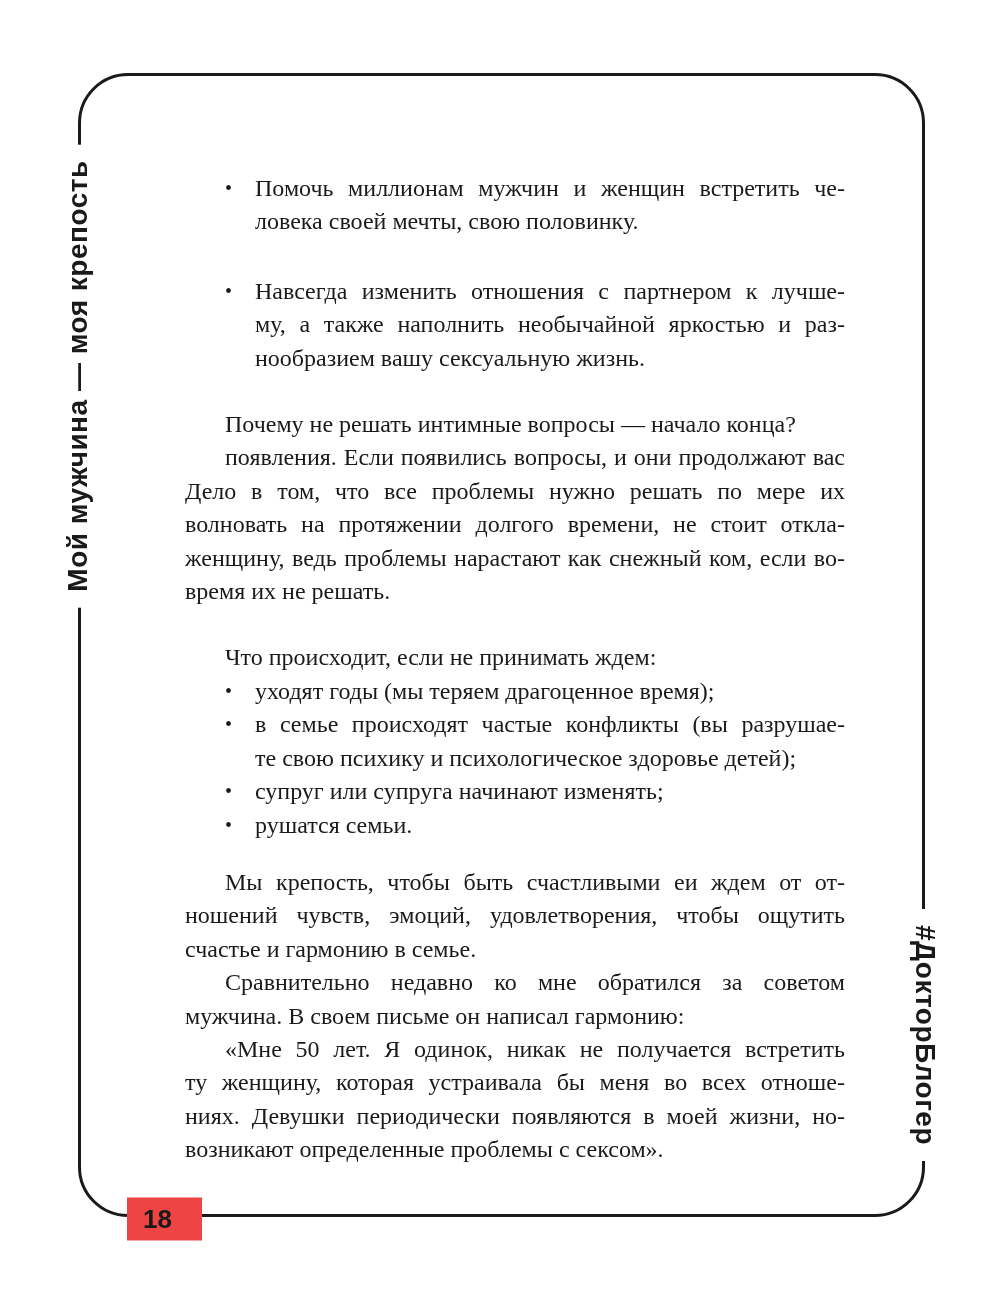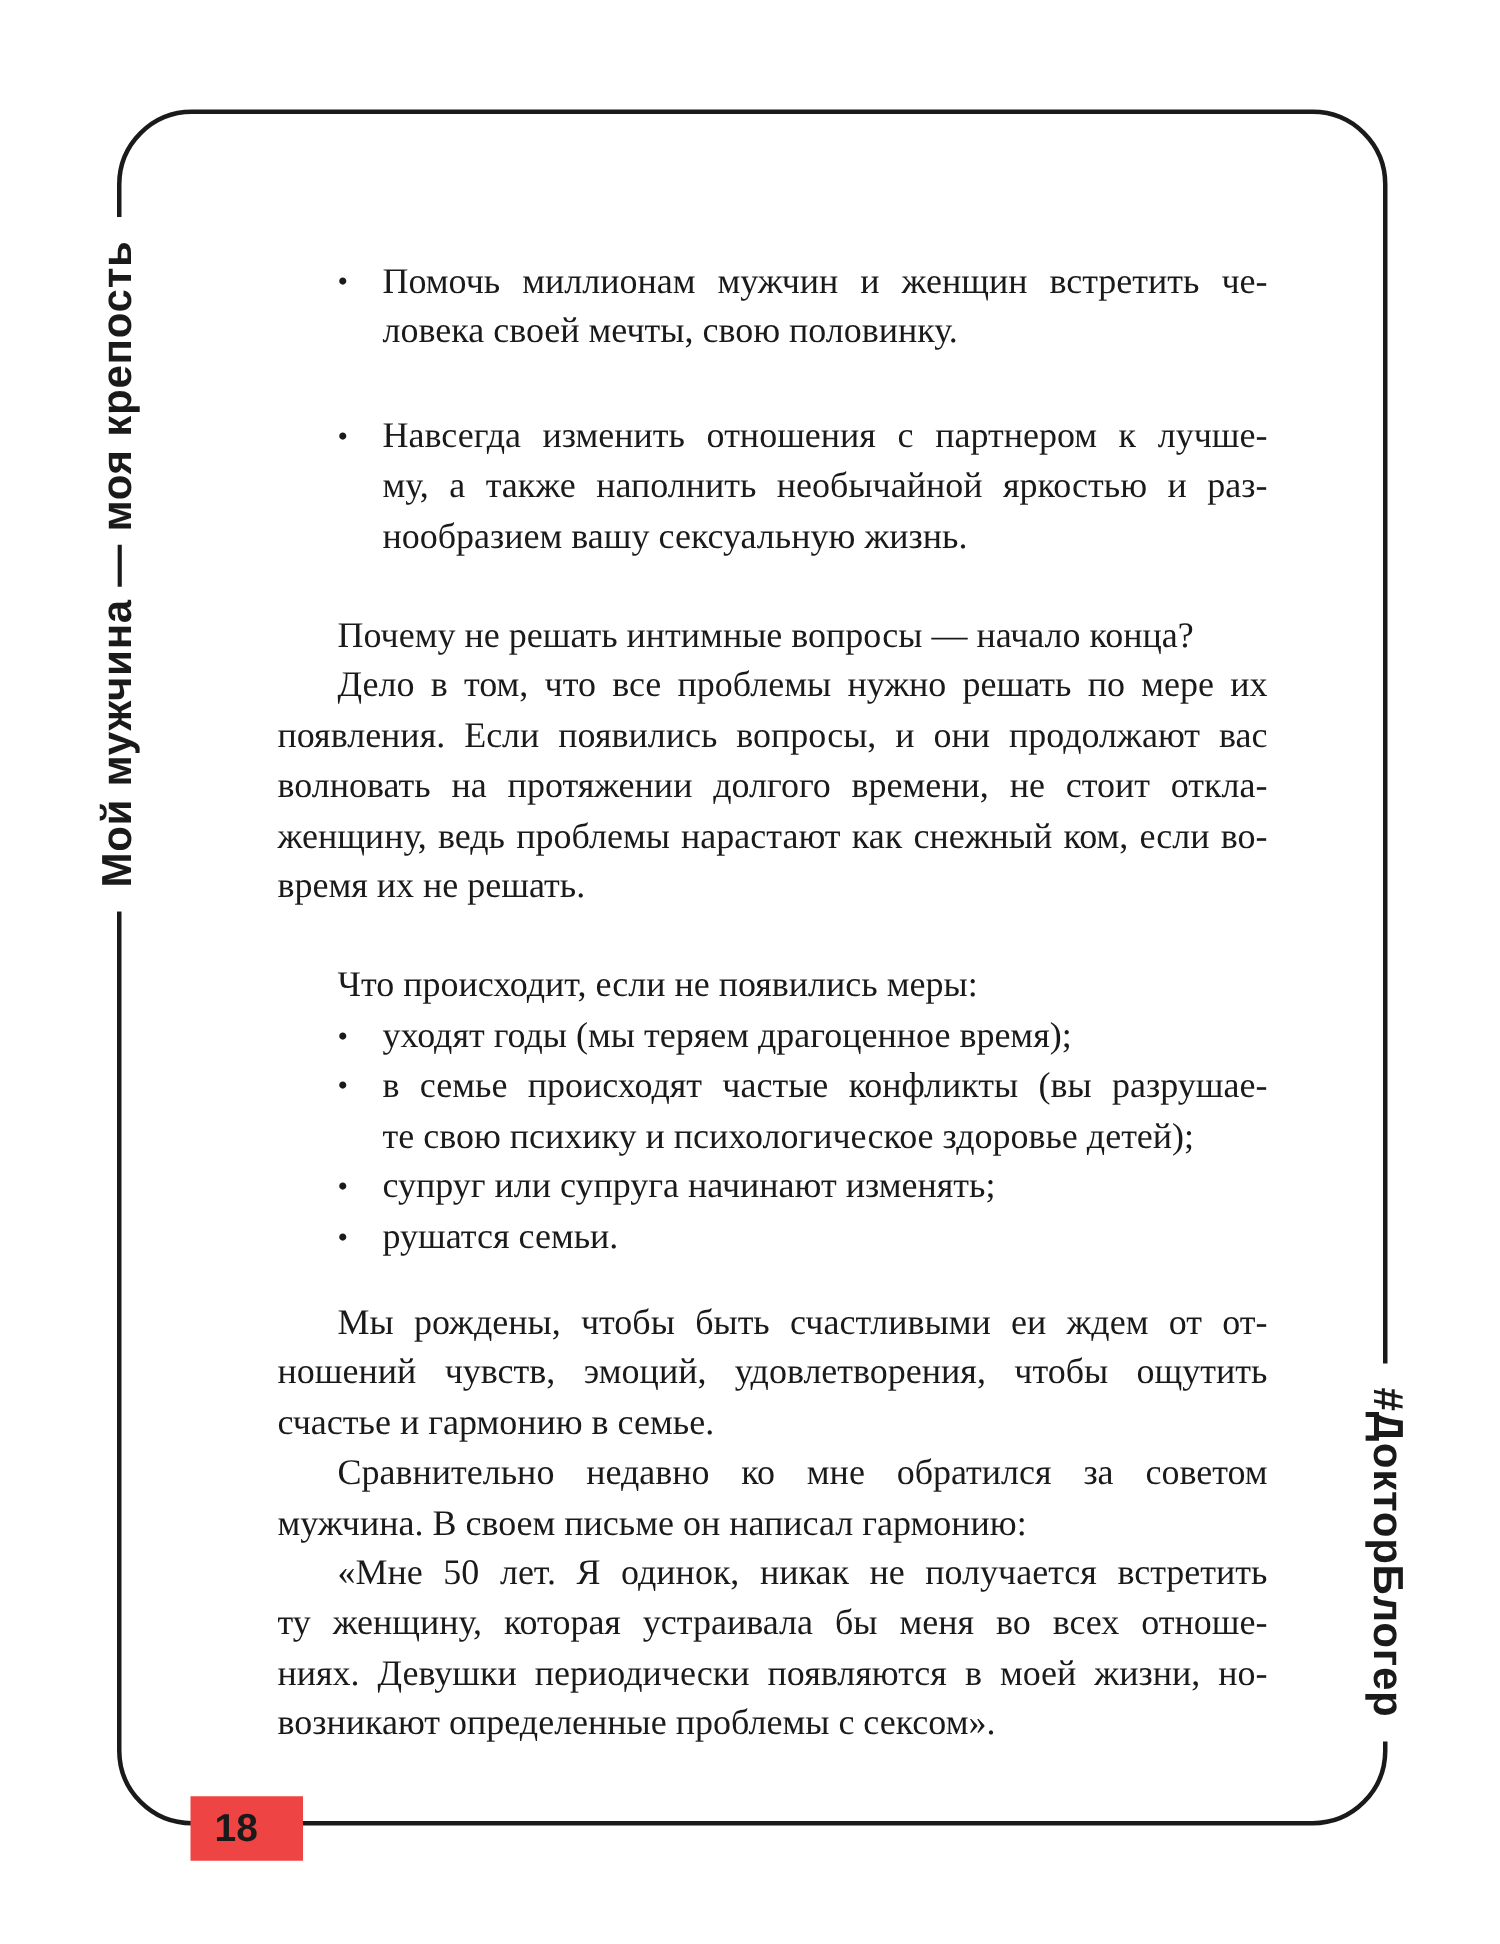--- a/index.html
+++ b/index.html
@@ -122,50 +122,50 @@
         <span class="marker">•</span>
         <div class="line just">Навсегда изменить отношения с партнером к лучше-</div>
         <div class="line just">му, а также наполнить необычайной яркостью и раз-</div>
         <div class="line">нообразием вашу сексуальную жизнь.</div>
       </div>
       <div class="gap-md"></div>
       <div class="block para indent">
         <div class="line">Почему не решать интимные вопросы — начало конца?</div>
       </div>
       <div class="block para indent">
+        <div class="line just">появления. Если появились вопросы, и они продолжают вас</div>
         <div class="line just">Дело в том, что все проблемы нужно решать по мере их</div>
-        <div class="line just">появления. Если появились вопросы, и они продолжают вас</div>
         <div class="line just">волновать на протяжении долгого времени, не стоит откла-</div>
         <div class="line just">женщину, ведь проблемы нарастают как снежный ком, если во-</div>
         <div class="line">время их не решать.</div>
       </div>
       <div class="gap-md"></div>
       <div class="block para indent">
-        <div class="line">Что происходит, если не появились меры:</div>
+        <div class="line">Что происходит, если не принимать ждем:</div>
       </div>
       <div class="block bullet">
         <span class="marker">•</span>
         <div class="line">уходят годы (мы теряем драгоценное время);</div>
       </div>
       <div class="block bullet">
         <span class="marker">•</span>
         <div class="line just">в семье происходят частые конфликты (вы разрушае-</div>
         <div class="line">те свою психику и психологическое здоровье детей);</div>
       </div>
       <div class="block bullet">
         <span class="marker">•</span>
         <div class="line">супруг или супруга начинают изменять;</div>
       </div>
       <div class="block bullet">
         <span class="marker">•</span>
         <div class="line">рушатся семьи.</div>
       </div>
       <div class="gap-sm"></div>
       <div class="block para indent">
-        <div class="line just">Мы рождены, чтобы быть счастливыми еи ждем от от-</div>
+        <div class="line just">Мы крепость, чтобы быть счастливыми еи ждем от от-</div>
         <div class="line just">ношений чувств, эмоций, удовлетворения, чтобы ощутить</div>
         <div class="line">счастье и гармонию в семье.</div>
       </div>
       <div class="block para indent">
         <div class="line just">Сравнительно недавно ко мне обратился за советом</div>
         <div class="line">мужчина. В своем письме он написал гармонию:</div>
       </div>
       <div class="block para indent">
         <div class="line just">«Мне 50 лет. Я одинок, никак не получается встретить</div>
         <div class="line just">ту женщину, которая устраивала бы меня во всех отноше-</div>

